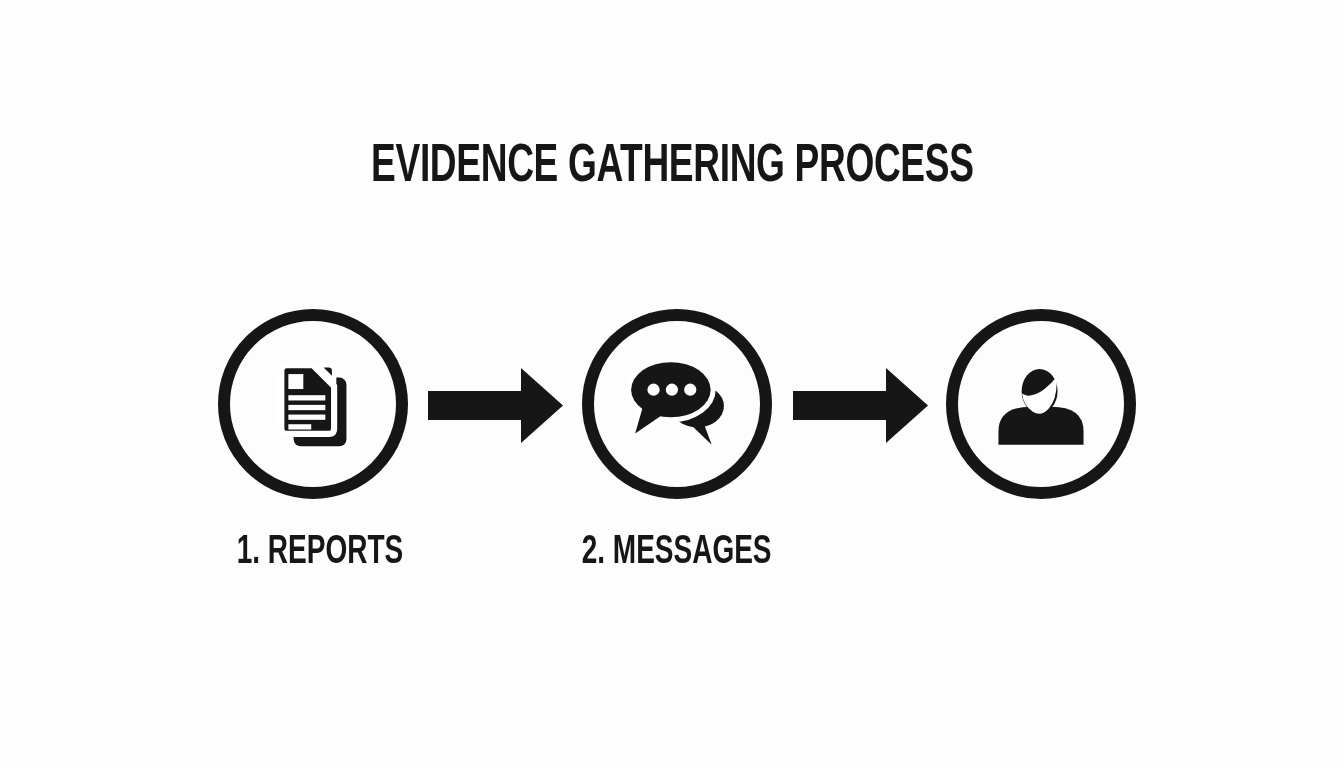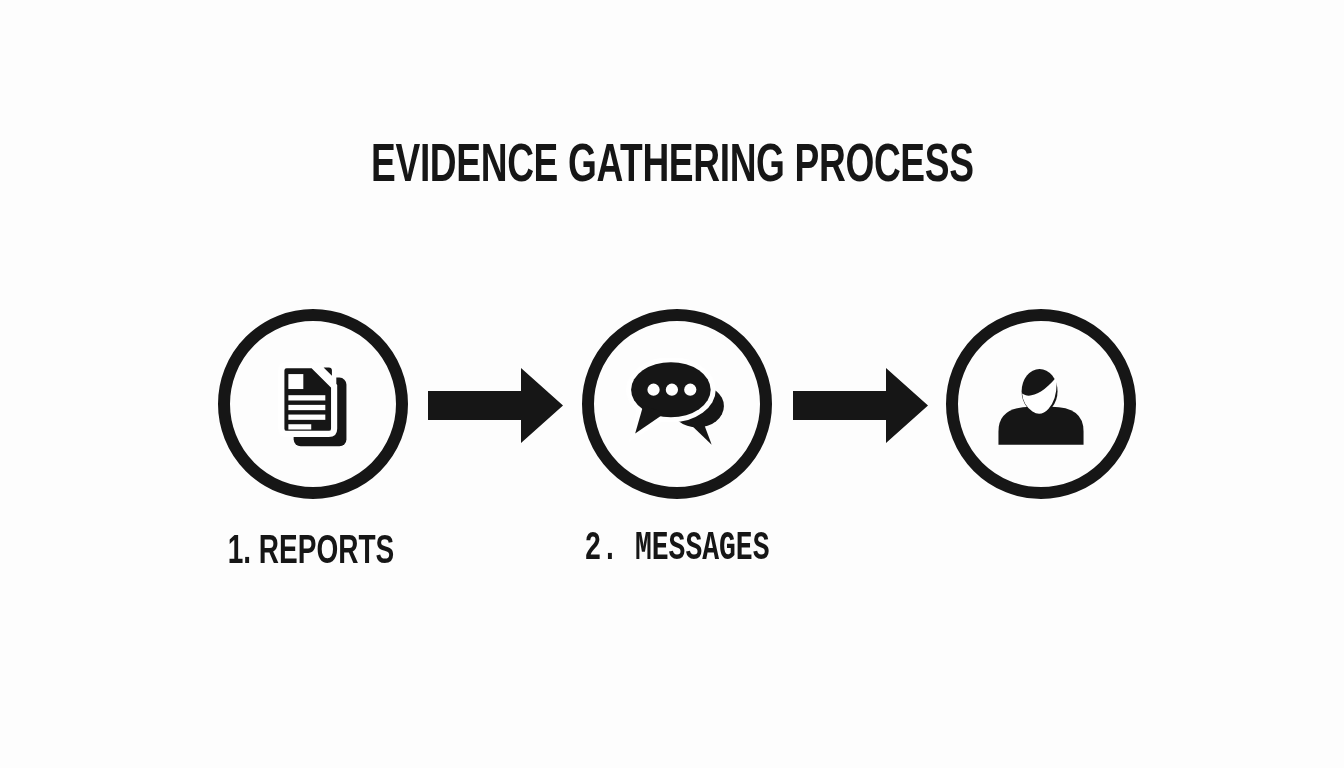--- a/index.html
+++ b/index.html
@@ -117,16 +117,16 @@
     <svg class="icon" width="104" height="104" viewBox="0 0 110 110" xmlns="http://www.w3.org/2000/svg" aria-label="person-icon">
 
       <path d="M10 98 V84 Q10 58 44 58 H66 Q100 58 100 84 V98 Z" fill="currentColor"></path>
 
       <ellipse cx="53.5" cy="41.5" rx="19" ry="23.5" fill="currentColor"></ellipse>
 
       <path d="M35 44 C42 49 55 46 71 27 L71.5 34 Q71.5 50 63 60 Q55 69 46 63 Q36 56 35 44 Z" fill="#fff"></path>
     </svg>
   </div>
 
-  <div class="step-label" style="left:141px;"><span class="cond">1. REPORTS</span></div>
-  <div class="step-label" style="left:507px;font-family:Liberation Mono, monospace;"><span class="cond">2. MESSAGES</span></div>
+  <div class="step-label" style="left:150px;"><span class="cond">1. REPORTS</span></div>
+  <div class="step-label" style="left:507px;"><span class="cond">2. MESSAGES</span></div>
 
 </div>
 
 </body></html>

